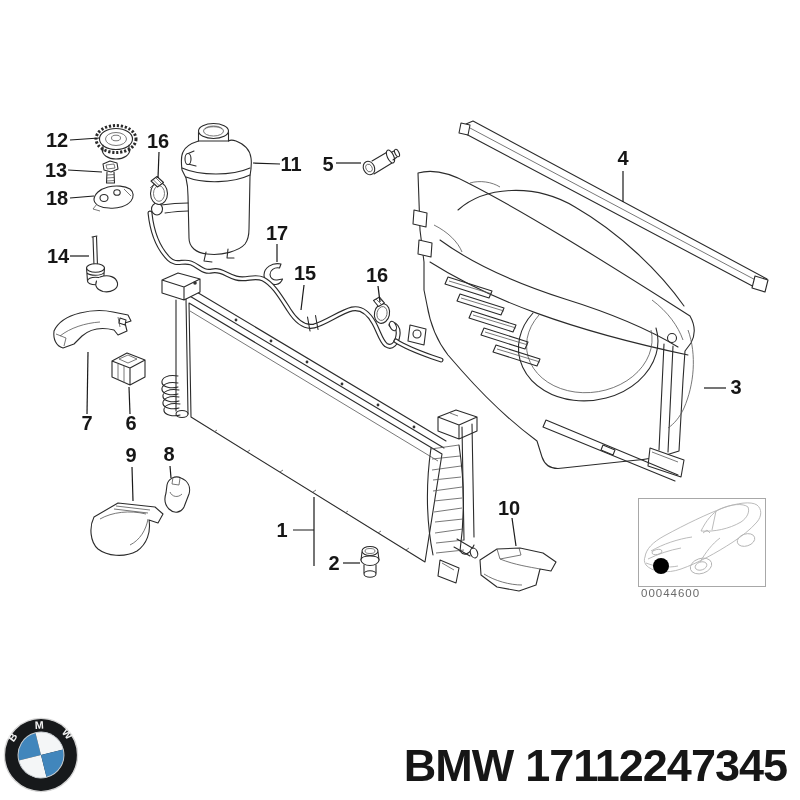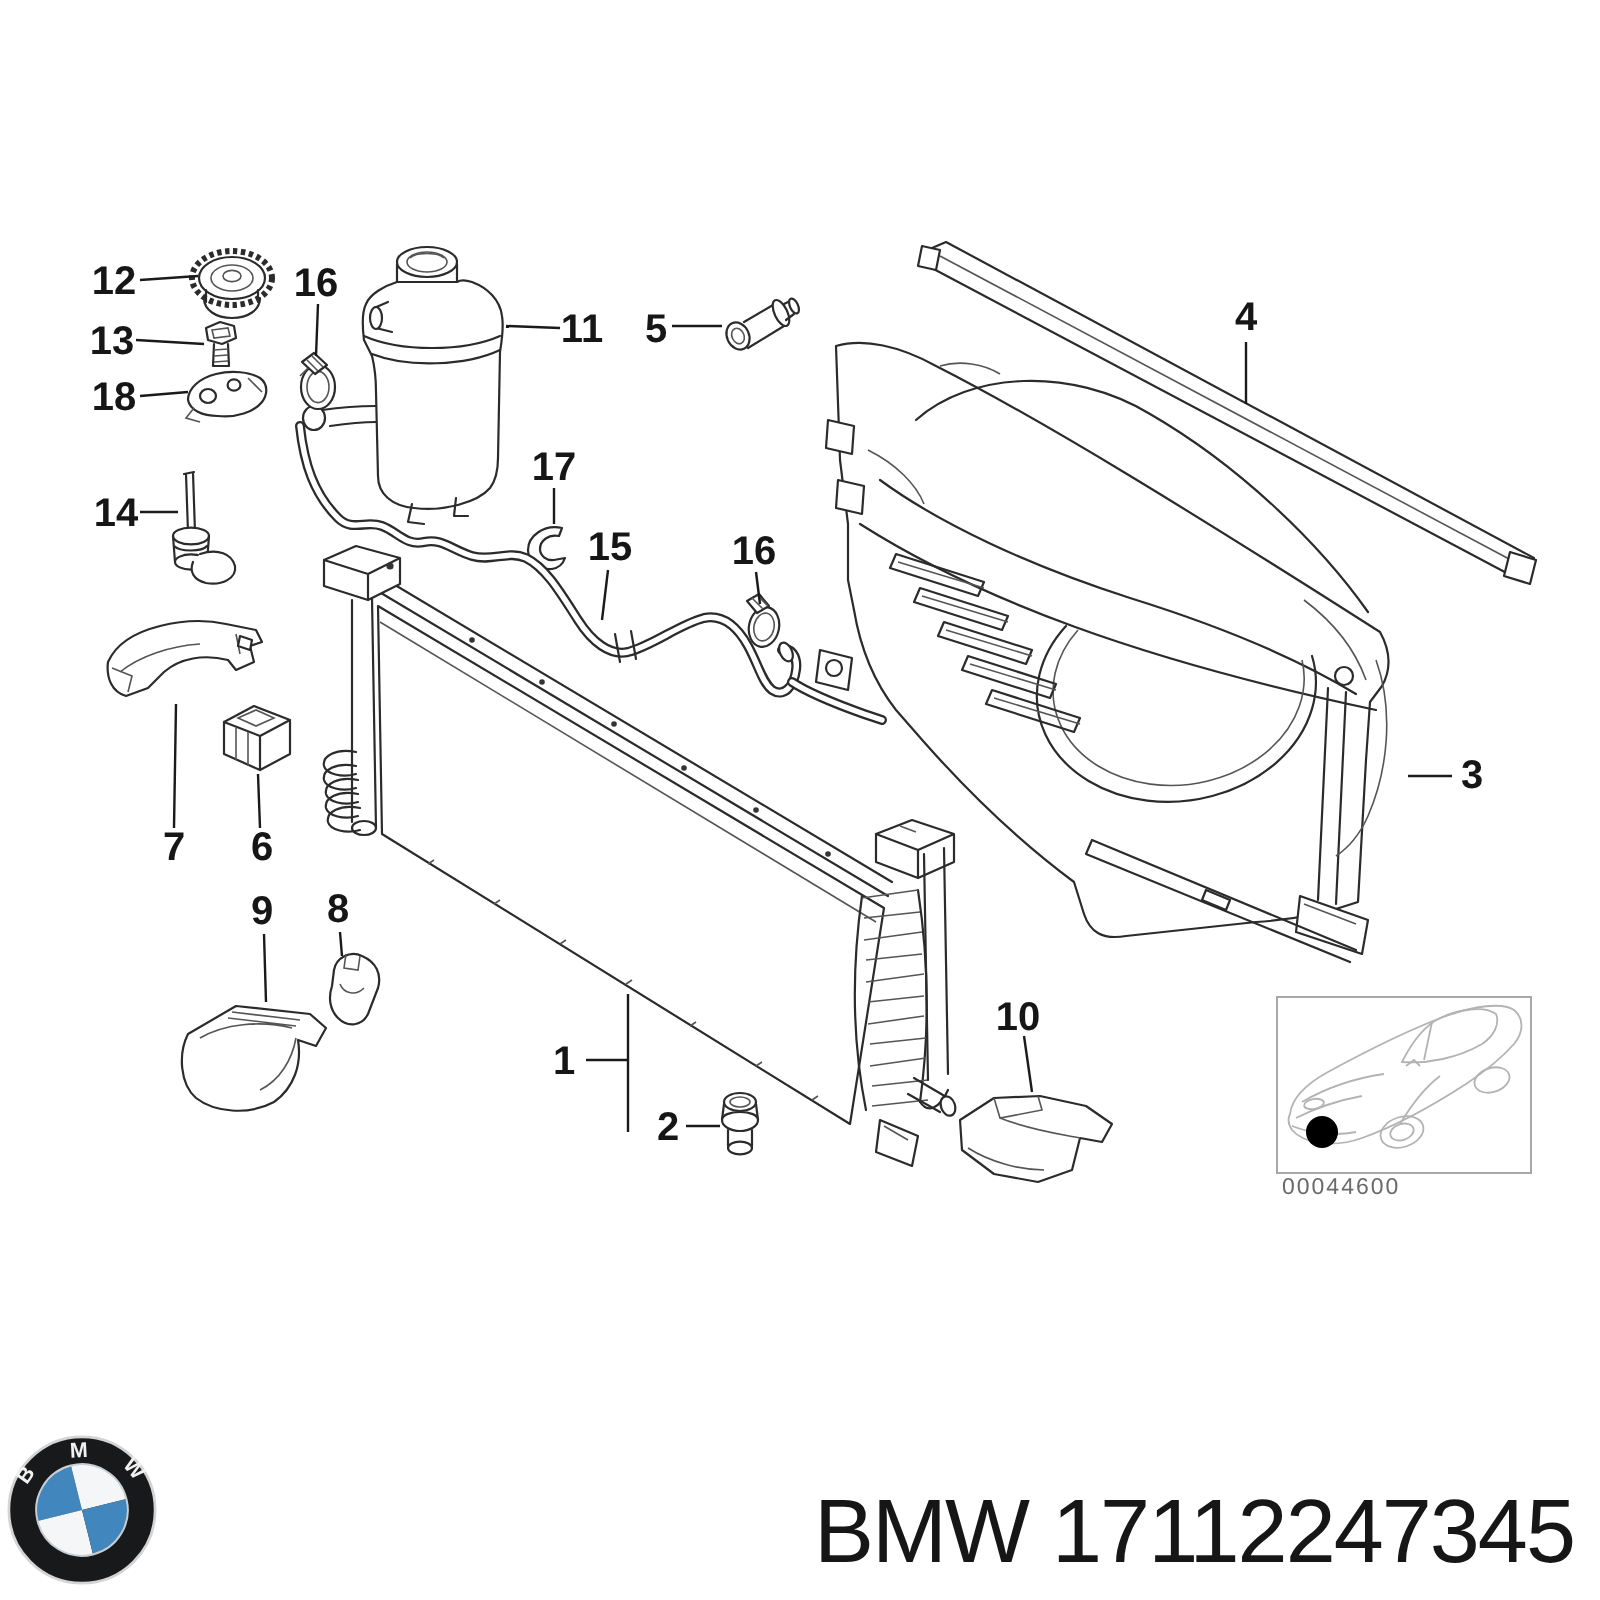--- a/index.html
+++ b/index.html
@@ -9,21 +9,21 @@
   .callout{font-family:"Liberation Sans",sans-serif;font-weight:bold;font-size:20px;fill:#161616;}
   .leader{stroke:#1a1a1a;stroke-width:1.2;fill:none;}
   .ln{stroke:#2b2b2b;stroke-width:1.1;fill:none;stroke-linecap:round;stroke-linejoin:round;}
   .lnf{stroke:#2b2b2b;stroke-width:1.1;fill:#ffffff;stroke-linecap:round;stroke-linejoin:round;}
   .thin{stroke:#555;stroke-width:.8;fill:none;}
   .sketch{stroke:#b3b3b3;stroke-width:.9;fill:none;}
   .hose-out{stroke:#2b2b2b;stroke-width:5;fill:none;stroke-linecap:round;}
   .hose-in{stroke:#ffffff;stroke-width:2.7;fill:none;stroke-linecap:round;}
   .thumb-code{font-family:"Liberation Sans",sans-serif;font-size:11.5px;letter-spacing:1px;fill:#6a6a6a;}
   .footer-text{position:absolute;top:740px;right:13px;font-size:45px;letter-spacing:-1px;
-               color:#161616;white-space:nowrap;}
+               color:#161616;white-space:nowrap;font-weight:bold;}
   .footer-text .brand{margin-right:12px;}
   .logo{position:absolute;left:2px;top:716px;width:78px;height:78px;}
   .logo-letter{font-family:"Liberation Sans",sans-serif;font-weight:bold;font-size:11px;fill:#f2f2f2;}
 </style>
 </head>
 <body>
 
 <div class="page">
 
 <svg class="diagram-svg" width="800" height="620" viewBox="0 0 800 620">

